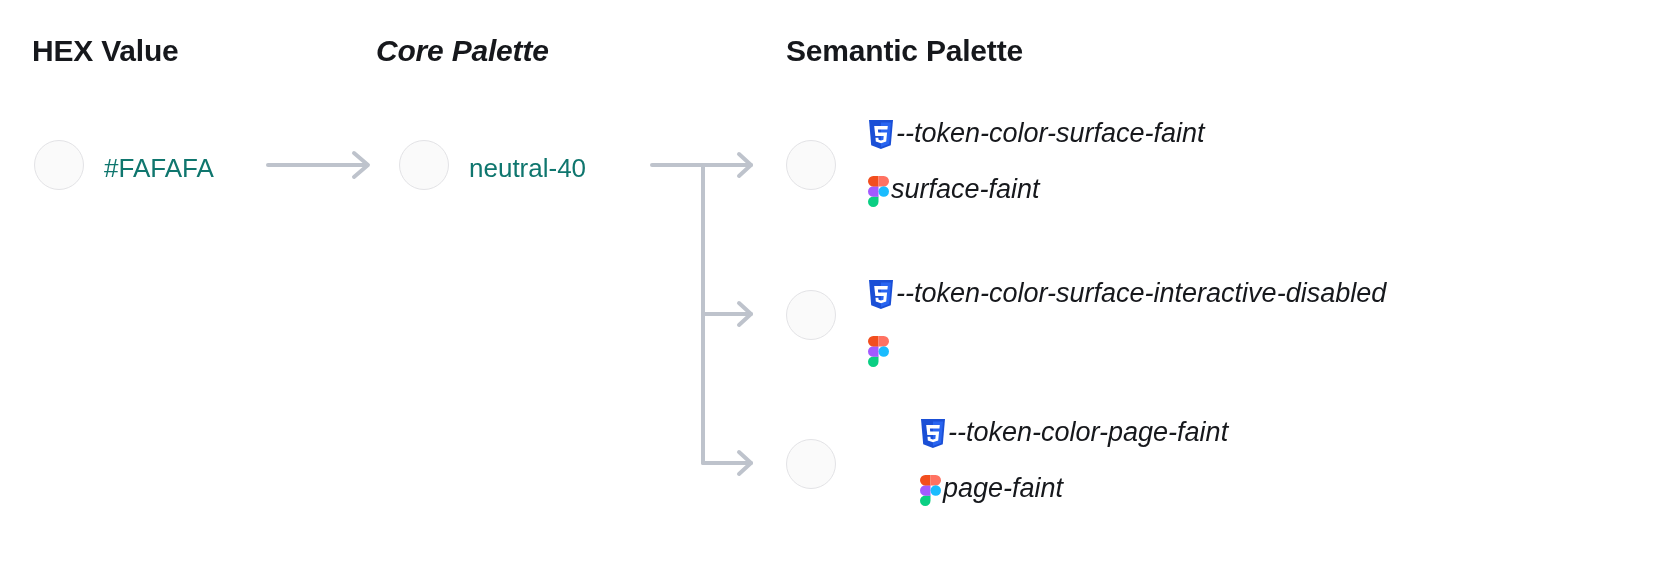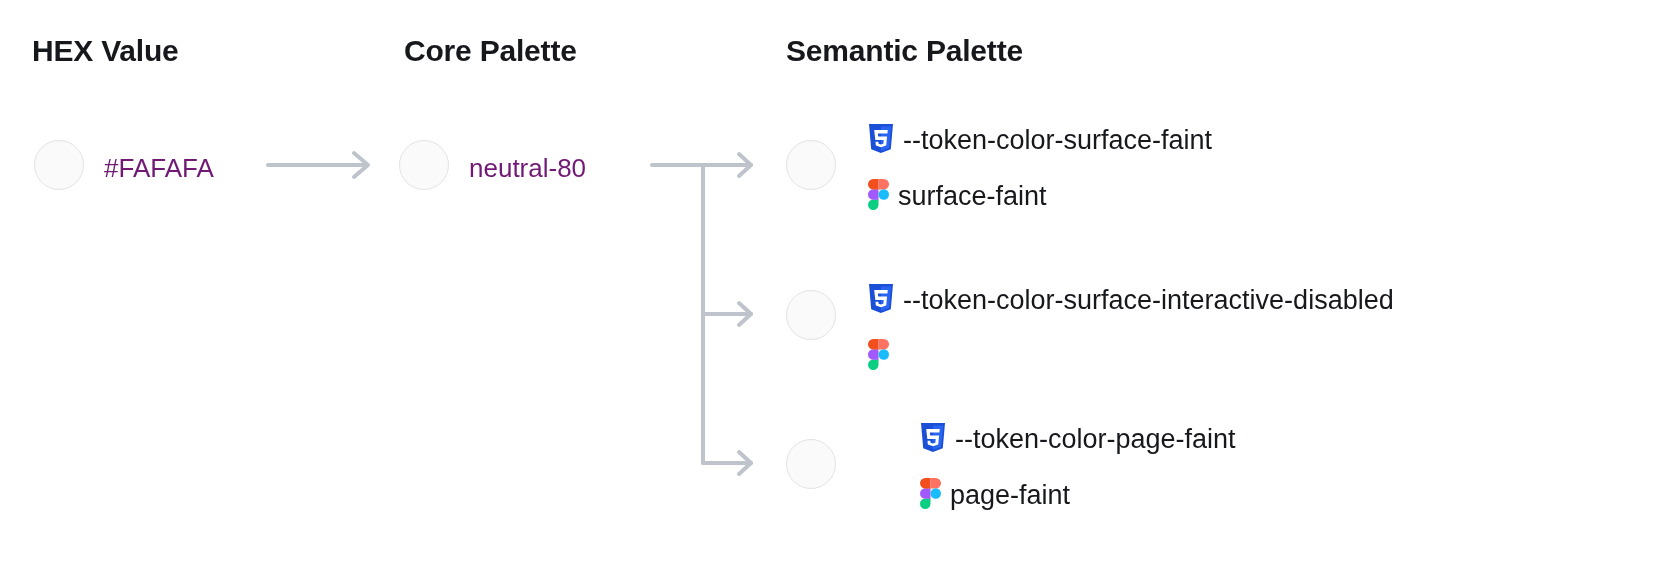--- a/index.html
+++ b/index.html
@@ -27,39 +27,39 @@
   .col-header {
     position: absolute;
     font-size: 30px;
     font-weight: 700;
     letter-spacing: -0.2px;
     color: #16181c;
     white-space: nowrap;
     line-height: 1;
   }
   #hdr-hex      { left: 32px;  top: 36px; }
-  #hdr-core     { left: 404px; top: 36px; }
+  #hdr-core     { left: 376px; top: 36px; font-style: italic; }
   #hdr-semantic { left: 786px; top: 36px; }
 
   
   .swatch {
     position: absolute;
     width: 50px;
     height: 50px;
     border-radius: 50%;
     border: 1px solid #e3e3e6;
     background: #fafafa;
   }
 
   
   .value-label {
     position: absolute;
     font-size: 26px;
     font-weight: 400;
-    color: #701a75;
+    color: #0f766e;
     white-space: nowrap;
     line-height: 1;
   }
 
   
   .arrow-simple {
     position: absolute;
     pointer-events: none;
   }
 
@@ -72,23 +72,24 @@
   
   .token-row {
     position: absolute;
     display: flex;
     flex-direction: column;
     gap: 22px;
     white-space: nowrap;
   }
   .token-line {
     display: flex;
-    align-items: flex-end;
-    gap: 9px;
+    align-items: flex-start;
+    gap: 2px;
     height: 34px;
+    font-style: italic;
   }
   .token-text {
     font-size: 27px;
     font-weight: 400;
     color: #16181c;
     line-height: 1;
     white-space: nowrap;
   }
 
   
@@ -115,21 +116,21 @@
 
   <div class="value-label" style="left:104px; top:155px;">#FAFAFA</div>
 
   <svg class="arrow-simple" style="left:266px; top:148px;" width="112" height="34" viewBox="0 0 112 34" fill="none">
     <path d="M2 17 H101" stroke="#BEC3CC" stroke-width="4" stroke-linecap="round"></path>
     <path d="M88 5 L102 17 L88 29" stroke="#BEC3CC" stroke-width="4" stroke-linecap="round" stroke-linejoin="round" fill="none"></path>
   </svg>
 
   <div class="swatch" style="left: 399px; top: 140px; background: rgb(250, 250, 250); border-color: rgb(227, 227, 230);"></div>
 
-  <div class="value-label" style="left:469px; top:155px;">neutral-80</div>
+  <div class="value-label" style="left:469px; top:155px;">neutral-40</div>
 
   <svg class="tree-connector" style="left:650px; top:140px;" width="120" height="350" viewBox="0 0 120 350" fill="none">
 
     <path d="M2 25 H53" stroke="#BEC3CC" stroke-width="4" stroke-linecap="round"></path>
 
     <path d="M53 25 V323" stroke="#BEC3CC" stroke-width="4" stroke-linecap="round"></path>
 
     <path d="M53 25 H101" stroke="#BEC3CC" stroke-width="4" stroke-linecap="round"></path>
     <path d="M89 14 L101 25 L89 36" stroke="#BEC3CC" stroke-width="4" stroke-linecap="round" stroke-linejoin="round" fill="none"></path>
 

